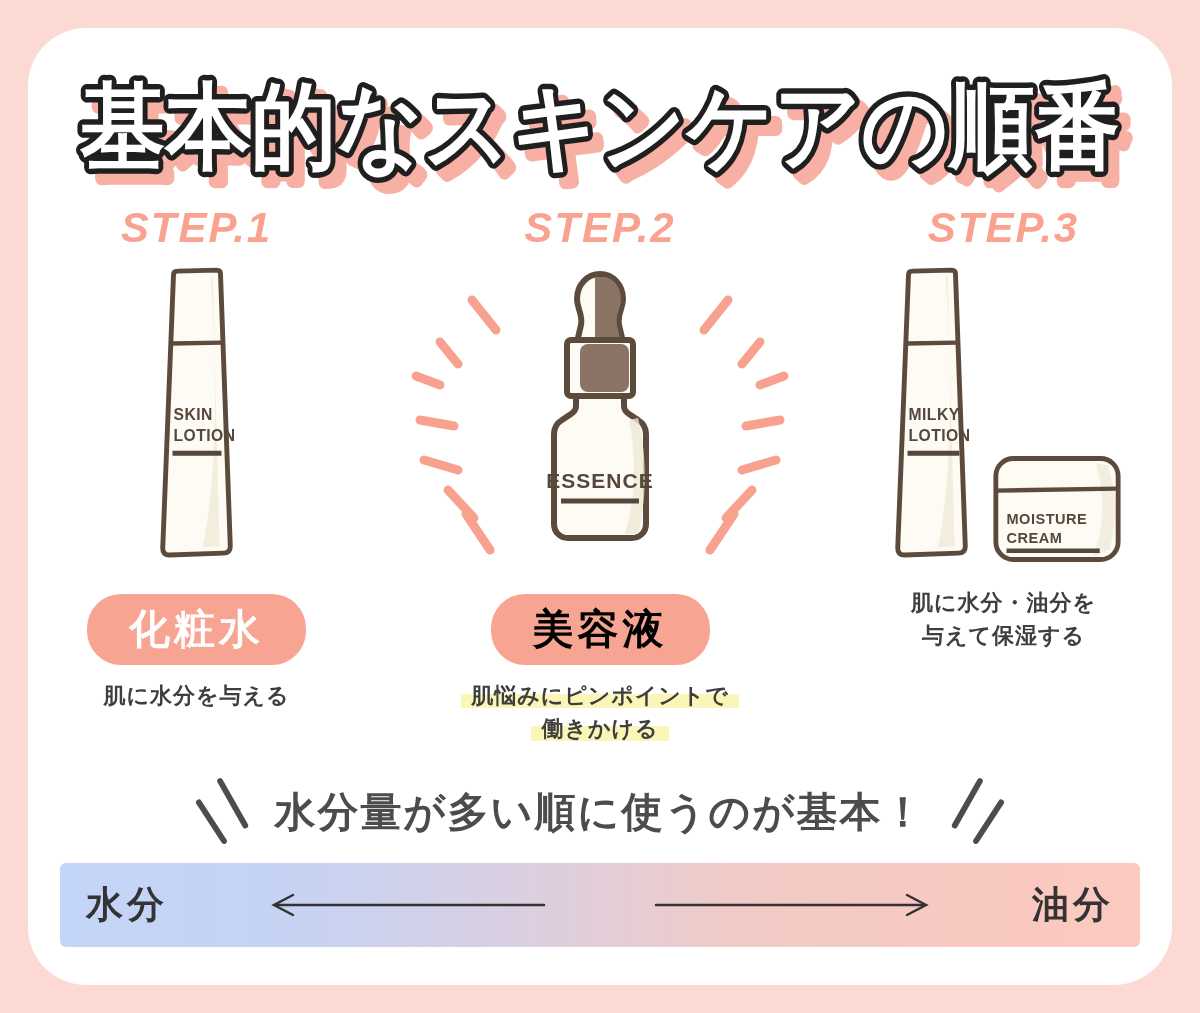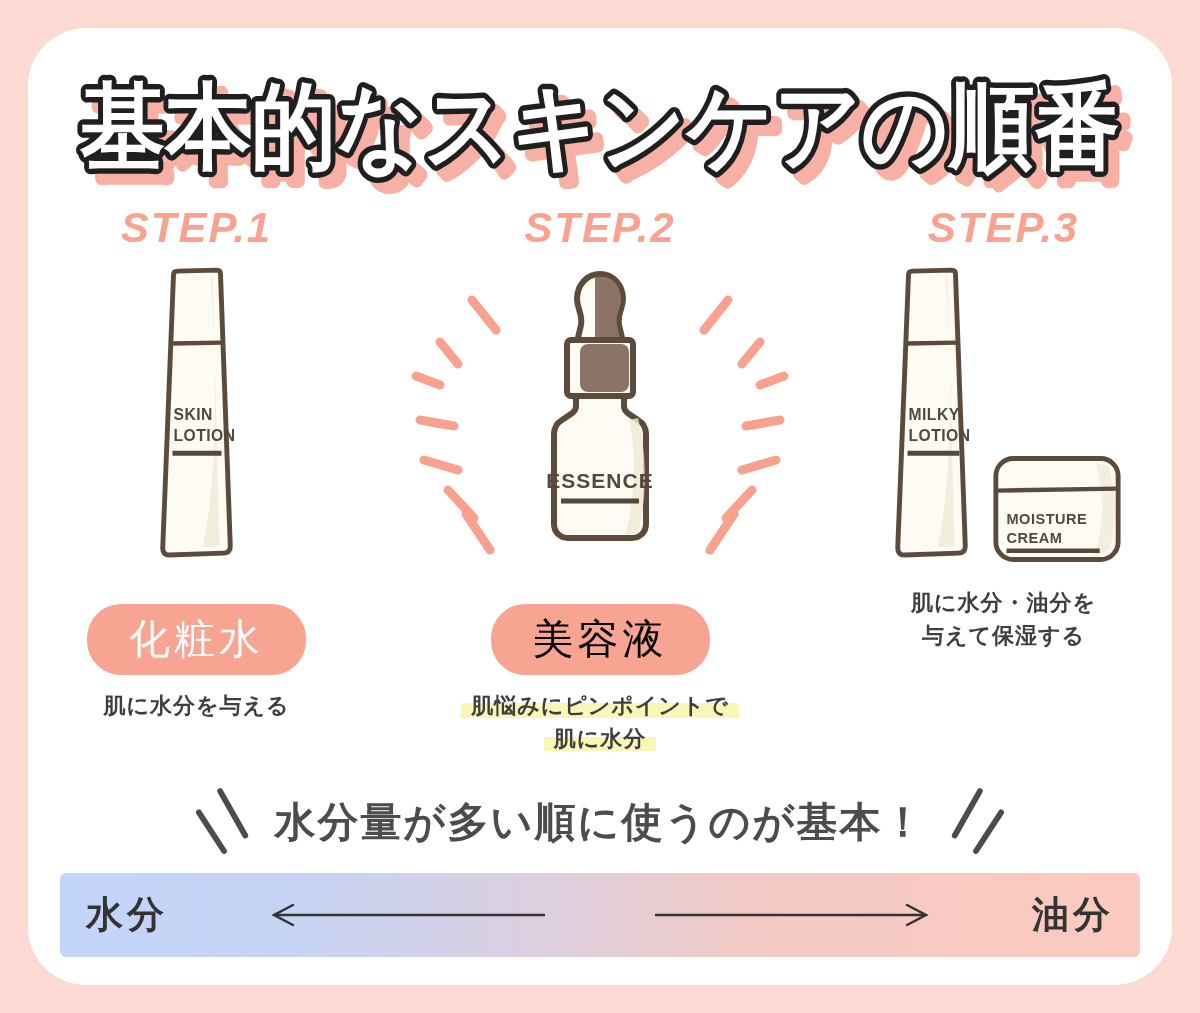--- a/index.html
+++ b/index.html
@@ -16,22 +16,22 @@
   .columns{display:flex;width:100%;margin-top:6px;gap:45px;}
   .col{width:33.333%;display:flex;flex-direction:column;align-items:center;}
   .step-label{
     font-size:42px;font-style:italic;font-weight:700;color:#f9a28f;
     letter-spacing:2px;height:52px;line-height:52px;
   }
   .art{height:312px;display:flex;align-items:flex-end;justify-content:center;margin-top:6px;}
   .art.duo{gap:12px;}
   .jar-svg{margin-bottom:6px;}
   .pill{
-    margin-top:32px;background:#f8a493;border-radius:34px;
-    padding:8px 42px;font-size:41px;font-weight:400;color:#ffffff;
+    margin-top:22px;background:#f8a493;border-radius:34px;
+    padding:8px 42px;font-size:41px;font-weight:700;color:#ffffff;
     letter-spacing:4px;white-space:nowrap;
   }
   .pill.yellow-text{color:#000000;}
   .desc{
     margin-top:14px;font-size:22px;font-weight:700;color:#3e3e3e;
     letter-spacing:1px;line-height:1.5;text-align:center;
   }
   .hl{
     background:linear-gradient(to bottom, transparent 42%, #faf6b8 42%);
     padding:0 10px;
@@ -111,21 +111,21 @@
 
           <path d="M166,134 H214 V144 C214,147 216,150 219,152 L228,158 C233,161 236,166 236,172 V262 C236,270 230,276 222,276 H158 C150,276 144,270 144,262 V172 C144,166 147,161 152,158 L161,152 C164,150 166,147 166,144 Z" fill="#fdfbf4" stroke="#5c4b3c" stroke-width="6" stroke-linejoin="round"></path>
           <path d="M219,158 c8,36 6,82 -4,114 h13 c9,-34 9,-82 0,-116 z" fill="#efe8d7" opacity="0.8"></path>
           <text class="svg-label" x="190" y="226" text-anchor="middle" font-size="21" font-weight="bold" fill="#55473a" letter-spacing="1">ESSENCE</text>
           <path d="M151,239 L229,239" stroke="#55473a" stroke-width="5" fill="none"></path>
         </svg>
       </div>
       <div class="pill yellow-text">美容液</div>
       <div class="desc">
         <span class="hl">肌悩みにピンポイントで</span><br>
-        <span class="hl">肌に水分</span>
+        <span class="hl">働きかける</span>
       </div>
     </div>
 
     <div class="col">
       <div class="step-label">STEP.3</div>
       <div class="art duo">
         <svg width="94" height="310" viewBox="0 0 96 310">
           <path d="M28,6 L68,5 Q72,5 72,9 L82,287 Q82,294 75,294 L20,296 Q13,296 13,289 L24,10 Q24,6 28,6 Z" fill="#fdfbf4" stroke="#5c4b3c" stroke-width="5" stroke-linejoin="round"></path>
           <path d="M62,12 C68,100 70,210 54,288 L71,287 L64,12 Z" fill="#efe8d7" opacity="0.75"></path>
           <path d="M22,80 L74,79" stroke="#5c4b3c" stroke-width="4.5" fill="none"></path>

